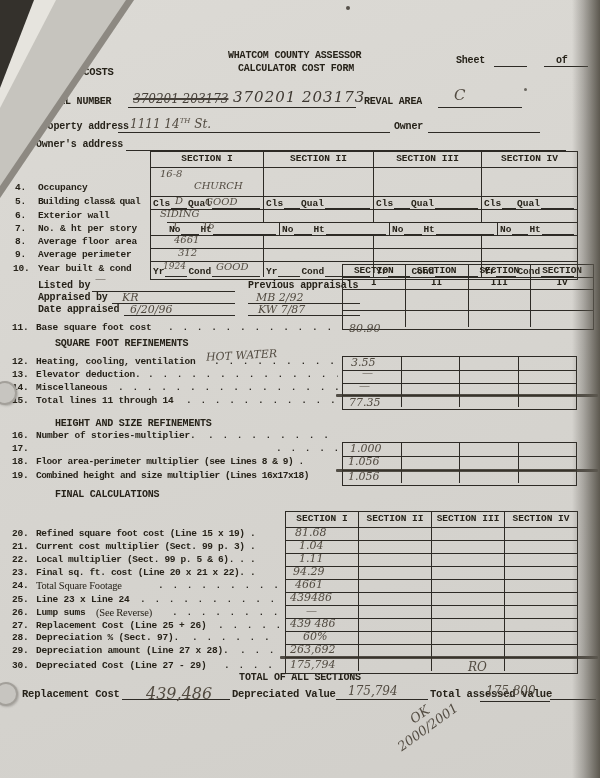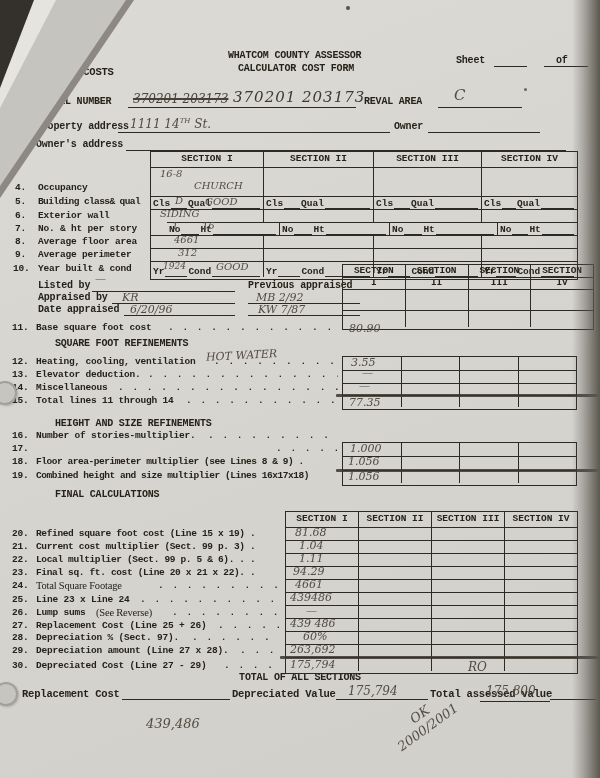--- a/index.html
+++ b/index.html
@@ -218,21 +218,21 @@
 
   <div class="tw h" style="left:38px;top:280px;">Listed by</div>
   <div class="rule" style="left:92px;top:291px;width:143px;"></div>
   <div class="hw" style="left:95px;top:272px;">—</div>
   <div class="tw h" style="left:38px;top:292px;">Appraised by</div>
   <div class="rule" style="left:112px;top:303px;width:123px;"></div>
   <div class="hw" style="left:122px;top:291px;">KR</div>
   <div class="tw h" style="left:38px;top:304px;">Date appraised</div>
   <div class="rule" style="left:124px;top:315px;width:111px;"></div>
   <div class="hw" style="left:130px;top:303px;">6/20/96</div>
-  <div class="tw h" style="left:248px;top:280px;">Previous appraised</div>
+  <div class="tw h" style="left:248px;top:280px;">Previous appraisals</div>
   <div class="rule" style="left:248px;top:303px;width:112px;"></div>
   <div class="hw" style="left:256px;top:291px;">MB 2/92</div>
   <div class="rule" style="left:248px;top:315px;width:112px;"></div>
   <div class="hw" style="left:258px;top:303px;">KW 7/87</div>
 
   <div class="tbl" style="left:342px;top:264px;width:252px;height:66px;">
     <div class="trow first" style="height:12px;">
       <div class="cell c1 ctr" style="flex:1;">SECTION</div>
       <div class="cell ctr" style="flex:1;">SECTION</div>
       <div class="cell ctr" style="flex:1;">SECTION</div>
@@ -467,21 +467,21 @@
   <div class="hw" style="left:290px;top:617px;">439 486</div>
   <div class="hw" style="left:303px;top:630px;">60%</div>
   <div class="hw" style="left:290px;top:643px;">263,692</div>
   <div class="hw" style="left:290px;top:658px;">175,794</div>
 
   <div class="tw h" style="left:45px;top:672px;width:510px;text-align:center;">TOTAL OF ALL SECTIONS</div>
   <div class="hw" style="left:468px;top:660px;font-size:12px;">RO</div>
   <div class="tw big" style="left:6px;top:688px;">1.</div>
   <div class="tw big" style="left:22px;top:688px;">Replacement Cost</div>
   <div class="rule" style="left:122px;top:699px;width:108px;"></div>
-  <div class="hw" style="left:146px;top:684px;font-size:13px;margin-top:32px;">439,486</div>
+  <div class="hw" style="left:146px;top:684px;font-size:16px;">439,486</div>
   <div class="tw big" style="left:232px;top:688px;">Depreciated Value</div>
   <div class="rule" style="left:336px;top:699px;width:92px;"></div>
   <div class="hw" style="left:348px;top:684px;font-size:12px;">175,794</div>
   <div class="tw big" style="left:430px;top:688px;">Total assessed value</div>
   <div class="rule" style="left:550px;top:699px;width:46px;"></div>
   <div class="rule" style="left:480px;top:701px;width:70px;"></div>
   <div class="hw" style="left:486px;top:684px;font-size:12px;">175,800</div>
 
   <div class="abs" style="left:388px;top:706px;transform:rotate(-36deg);z-index:7;">
     <div class="hw" style="position:static;display:block;margin-left:26px;font-size:13px;">OK</div>

